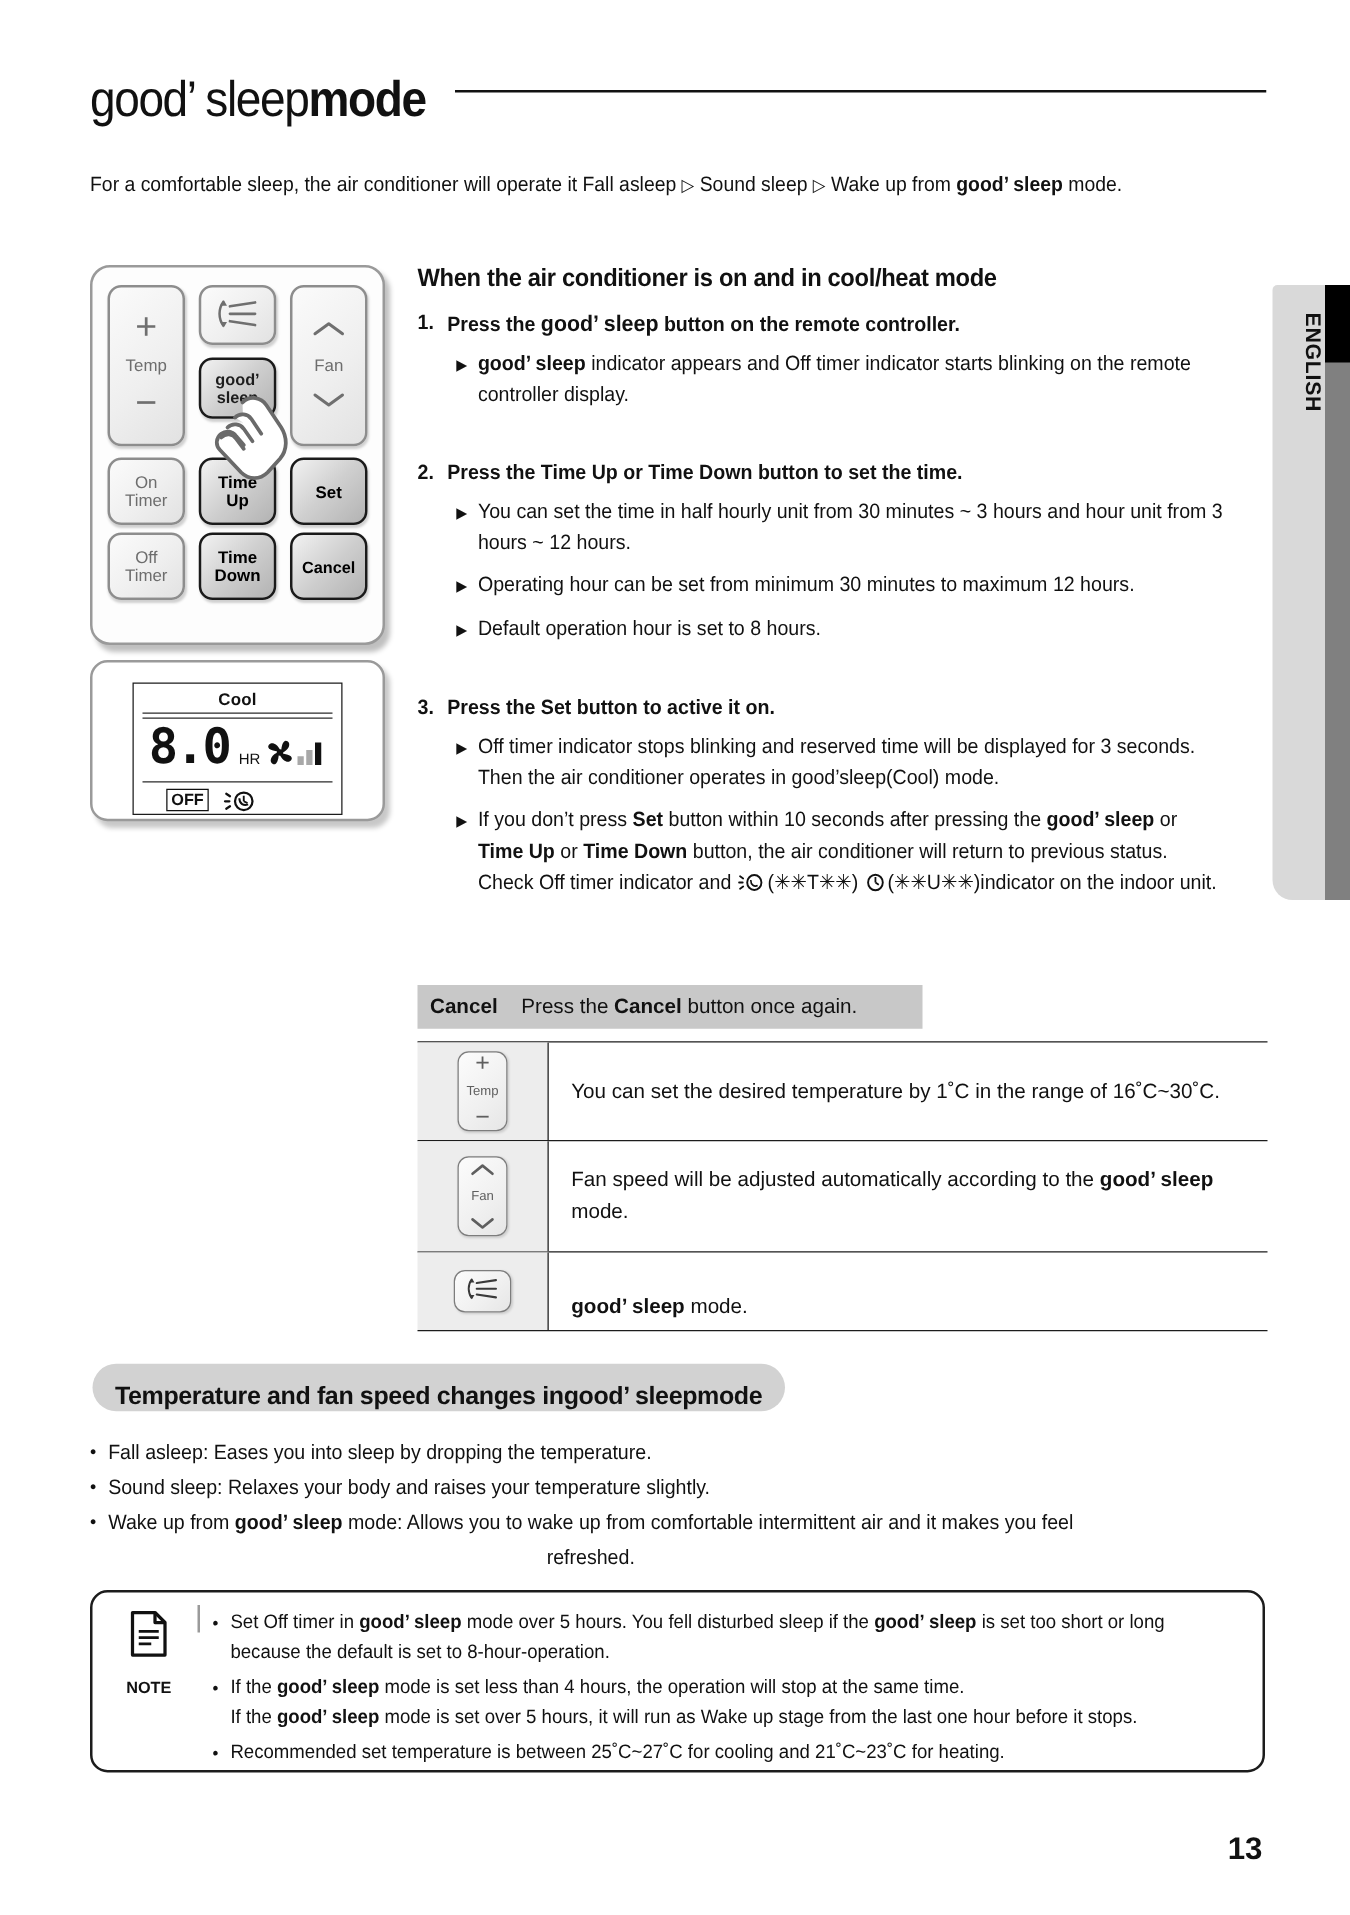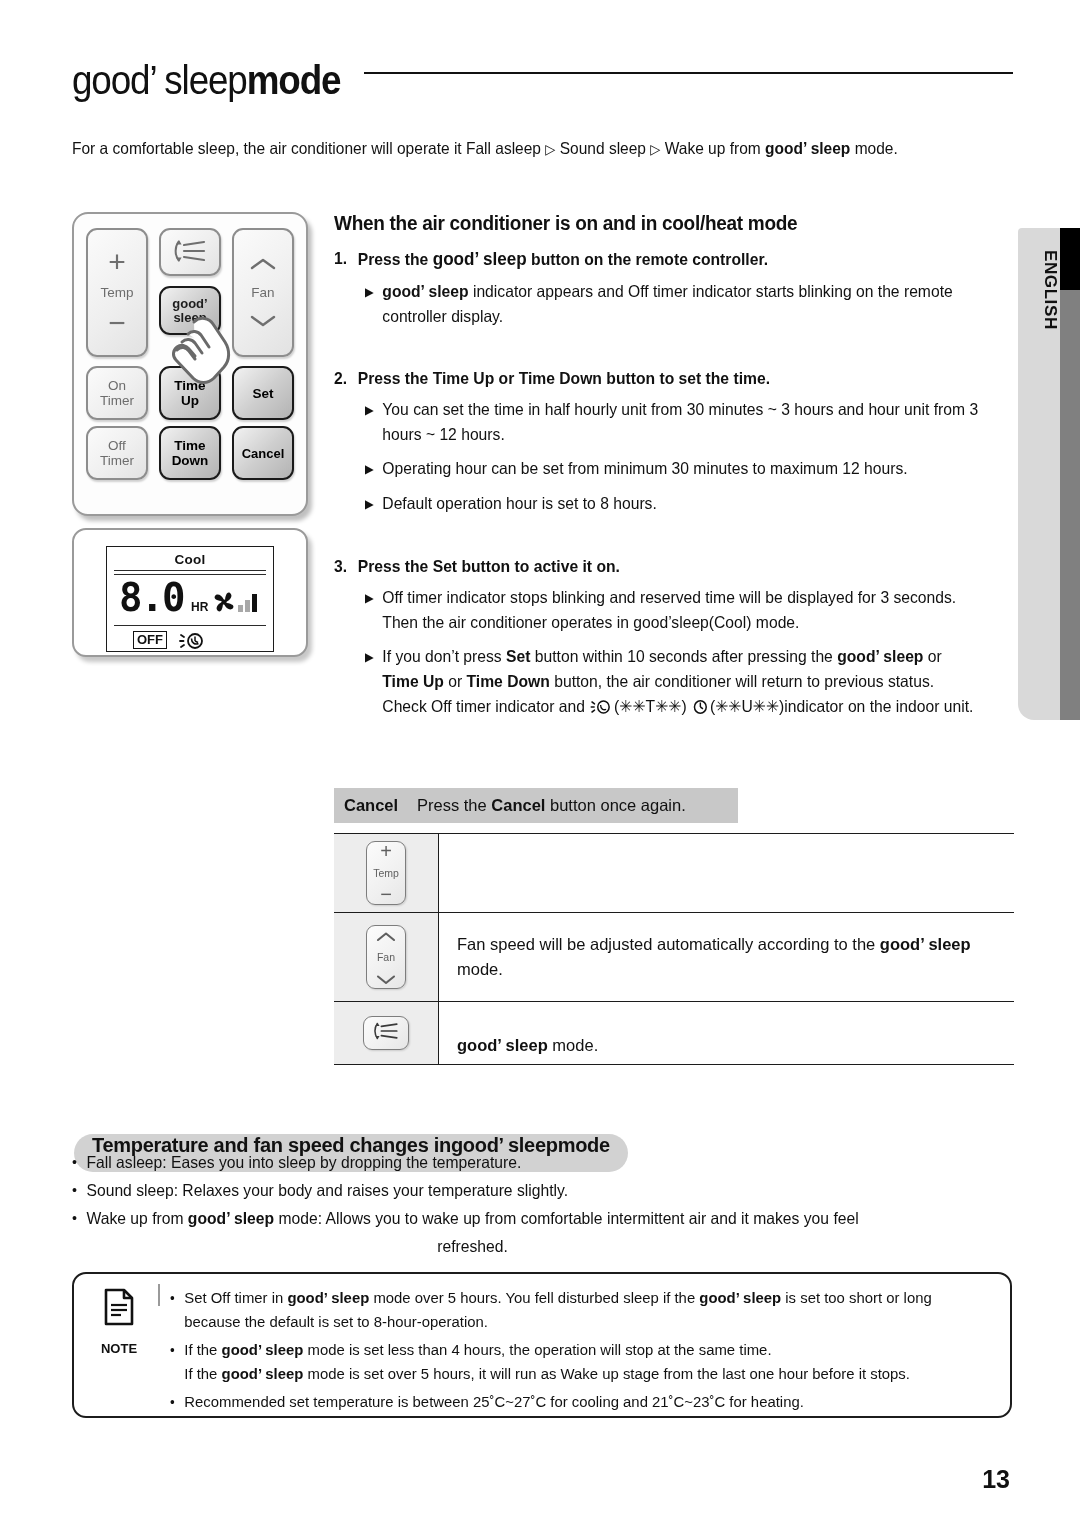--- a/index.html
+++ b/index.html
@@ -115,21 +115,21 @@
   .lcd-line { border-top: 1.2px solid #2b2b2b; margin: 3px 7px; }
   .lcd-mid  { position: relative; height: 44px; }
   .seg {
     position: absolute; left: 12px; top: -2px;
     font-family: "DejaVu Sans Mono", monospace;
     font-size: 39px; font-weight: 700; letter-spacing: -2px;
     color: #111; line-height: 44px;
   }
   .hr-unit {
     position: absolute; left: 84px; top: 22px;
-    font-size: 12px; font-weight: 700; color: #111;
+    font-size: 12px; font-weight: 400; color: #111;
   }
   .fanicon { position: absolute; left: 105px; top: 12px; }
   .bars { position: absolute; left: 131px; top: 16px; display: flex; align-items: flex-end; gap: 2px; height: 18px; }
   .bars i { display: block; width: 5px; background: #a8a8a8; }
   .bars i:nth-child(1) { height: 7px; }
   .bars i:nth-child(2) { height: 12px; }
   .bars i:nth-child(3) { height: 18px; background: #111; }
   .lcd-bot { position: relative; height: 26px; }
   .offbox {
     position: absolute; left: 26px; top: 2px;
@@ -206,24 +206,23 @@
   }
   .mb-tall { width: 38px; height: 62px; }
   .mb-wide { width: 44px; height: 32px; }
   .mb-tall .sym { font-size: 20px; line-height: 15px; }
   .mb-tall .lb { font-size: 10.5px; margin: 8px 0; }
 
   
   .pill {
     position: absolute; left: 74px; top: 1091px;
     height: 38px; background: #d2d2d2; border-radius: 19px;
-    display: flex; align-items: flex-start; padding: 0 18px;
+    display: flex; align-items: flex-end; padding: 0 18px;
     font-size: 20px; font-weight: 700; letter-spacing: -.3px;
     transform-origin: left center;
-    margin-top: 43px;
   }
   .dotlist { position: absolute; left: 72px; top: 1148px; width: 940px; }
   .dli {
     display: flex; gap: 10px;
     font-size: 16.5px; line-height: 28px;
     transform: scaleX(0.95); transform-origin: left top;
   }
   .dli .dt { flex: none; line-height: 28px; font-size: 15px; }
   .dli b { font-weight: 700; }
   .indent-line { text-align: center; }
@@ -501,20 +500,23 @@
 
   <div class="tbl">
     <div class="trow r1">
       <div class="tcell-icon">
         <div class="minibtn mb-tall">
           <span class="sym">+</span>
           <span class="lb">Temp</span>
           <span class="sym">−</span>
         </div>
       </div>
+      <div class="tcell-txt">
+          <span>You can set the desired temperature by 1˚C in the range of 16˚C~30˚C.</span>
+        </div>
     </div>
 
     <div class="trow r2">
       <div class="tcell-icon">
         <div class="minibtn mb-tall">
           <span class="sym">
             <svg width="20" height="11" viewBox="0 0 20 11">
                 <polyline points="2,9 10,2.5 18,9" fill="none" stroke="#5f5f5f" stroke-width="2.1" stroke-linecap="round" stroke-linejoin="round"></polyline>
               </svg>
           </span>

